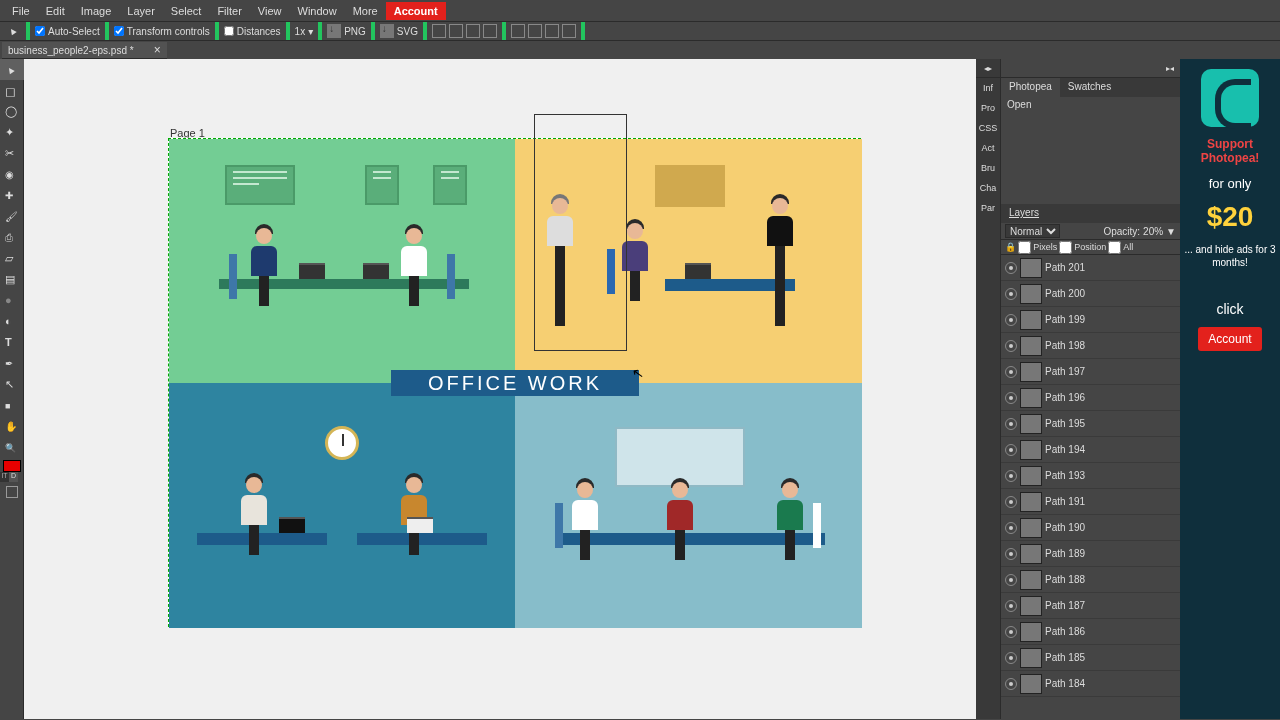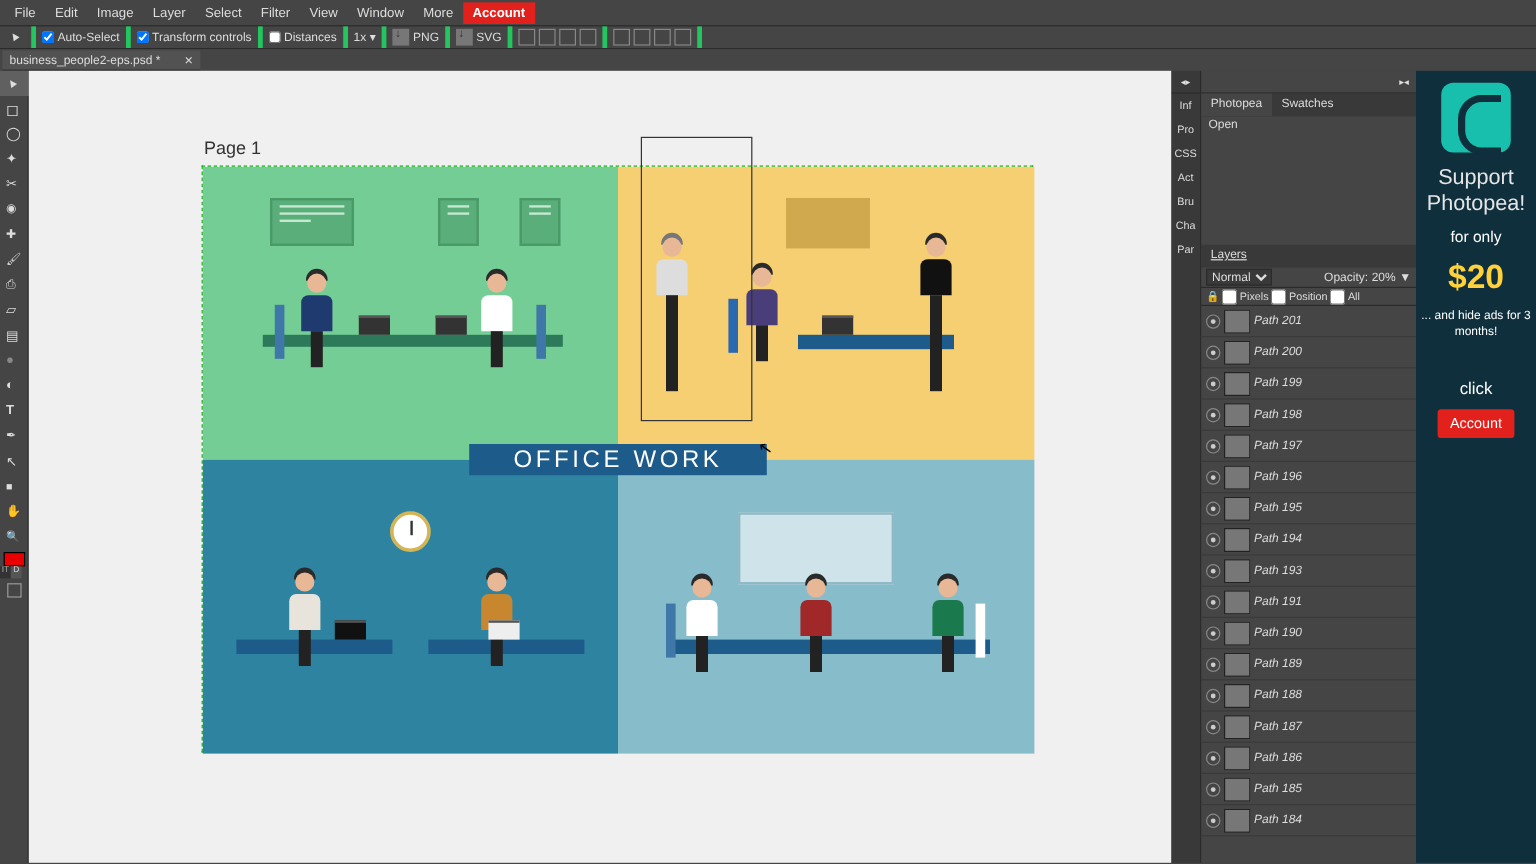--- a/index.html
+++ b/index.html
@@ -34,21 +34,21 @@
 .tool { width:24px; height:21px; display:flex; align-items:center; justify-content:center; cursor:pointer; }
 .tool.active { background:#606060; }
 .tico { width:14px; height:14px; display:inline-block; }
 .swatch-fg { width:18px; height:12px; background:#e80000; border:1px solid #000; margin:2px auto 0; }
 .swatch-bg { display:flex; }
 .swatch-bg span { width:9px; height:10px; }
 
 
 .canvaswrap { flex:1; background:#f0f0f0; position:relative; overflow:hidden; }
 .page { position:absolute; left:144px; top:79px; width:693px; height:489px; background:#fff; border:1px dashed #0a0; }
-.pglbl { position:absolute; left:146px; top:56px; font-size:15px; color:#333; }
+.pglbl { position:absolute; left:146px; top:68px; font-size:11px; color:#333; }
 
 .q { position:absolute; }
 .q1 { left:0; top:0; width:346px; height:244px; background:#73cd94; }
 .q2 { left:346px; top:0; width:347px; height:244px; background:#f6cf72; }
 .q3 { left:0; top:244px; width:346px; height:245px; background:#2e84a0; }
 .q4 { left:346px; top:244px; width:347px; height:245px; background:#87bdca; }
 .centerlabel { position:absolute; left:222px; top:231px; width:248px; height:26px; background:#1d5b8a; color:#fff; text-align:center; font-size:20px; letter-spacing:3px; font-weight:500; line-height:26px; }
 
 .selbox { position:absolute; border:1px solid #333; background:transparent; left:510px;top:55px;width:93px;height:237px; }
 .cursor { position:absolute; left:608px; top:306px; font-size:14px; color:#000; transform:rotate(-10deg); }
@@ -79,31 +79,31 @@
 .panel-head .pt.active { background:#454545; }
 .hist-body { height:107px; padding:2px 6px; font-size:10px; }
 .layers-head { height:19px; background:#393939; padding:3px 8px; font-size:10px;text-decoration:underline; }
 .layer-opts { height:17px; display:flex; align-items:center; padding:0 4px; font-size:10px; gap:3px; border-bottom:1px solid #2b2b2b; }
 .layer-opts select { background:#393939; color:#ddd; border:1px solid #2b2b2b; font-size:10px; height:14px; }
 .lock-row { height:15px; display:flex; align-items:center; font-size:9px; padding:0 4px; gap:2px; border-bottom:1px solid #2b2b2b; }
 .layerlist { flex:1; overflow-y:auto; overflow-x:hidden; }
 .layerlist::-webkit-scrollbar { width:10px; }
 .layerlist::-webkit-scrollbar-track { background:#393939; }
 .layerlist::-webkit-scrollbar-thumb { background:#606060; }
-.layer { display:flex; align-items:center; height:26px; border-bottom:1px solid #3a3a3a; gap:3px; padding:0 4px; cursor:pointer;font-style:italic; }
+.layer { display:flex; align-items:center; height:26px; border-bottom:1px solid #3a3a3a; gap:3px; padding:0 4px; cursor:pointer; }
 .layer .eye { width:12px; height:12px; border:1px solid #888; border-radius:50%; position:relative; flex-shrink:0; }
 .layer .eye::after { content:""; position:absolute; left:3px; top:3px; width:4px; height:4px; background:#ccc; border-radius:50%; }
 .layer .thumb { width:22px; height:20px; background:#777; border:1px solid #222; flex-shrink:0; }
 .layer .name { font-size:10px; white-space:nowrap; }
 
 
 .promo { width:100px; background:#0f2f3c; display:flex; flex-direction:column; align-items:center; padding:10px 4px; text-align:center; gap:10px; }
 .promo .logo { width:58px; height:58px; border-radius:10px; background:#18bfad; position:relative; }
 .promo .logo::after { content:""; position:absolute; left:14px; top:10px; width:30px; height:38px; border:6px solid #0f2f3c; border-right:none; border-radius:20px 0 0 20px; }
-.promo .t1 { font-size:18px; color:#e5e5e5; font-weight:normal; line-height:1.2; }
+.promo .t1 { font-size:12px; color:#ef4444; font-weight:bold; line-height:1.2; }
 .promo .t2 { font-size:13px; color:#fff; }
 .promo .price { font-size:28px; color:#ffd23c; font-weight:bold; }
 .promo .t3 { font-size:10px; color:#fff; line-height:1.3; }
 .promo .t4 { font-size:14px; color:#fff; margin-top:22px; }
 .promo .acctbtn { background:#e3211c; color:#fff; padding:5px 10px; font-size:12px; border-radius:3px; cursor:pointer; }
 
 
 .i-arrow::before{content:"▲";display:block;transform:rotate(-35deg);font-size:10px;color:#ddd;}
 .i-marq::before{content:"◻";color:#ddd;font-size:13px;}
 .i-lasso::before{content:"◯";color:#ddd;}

